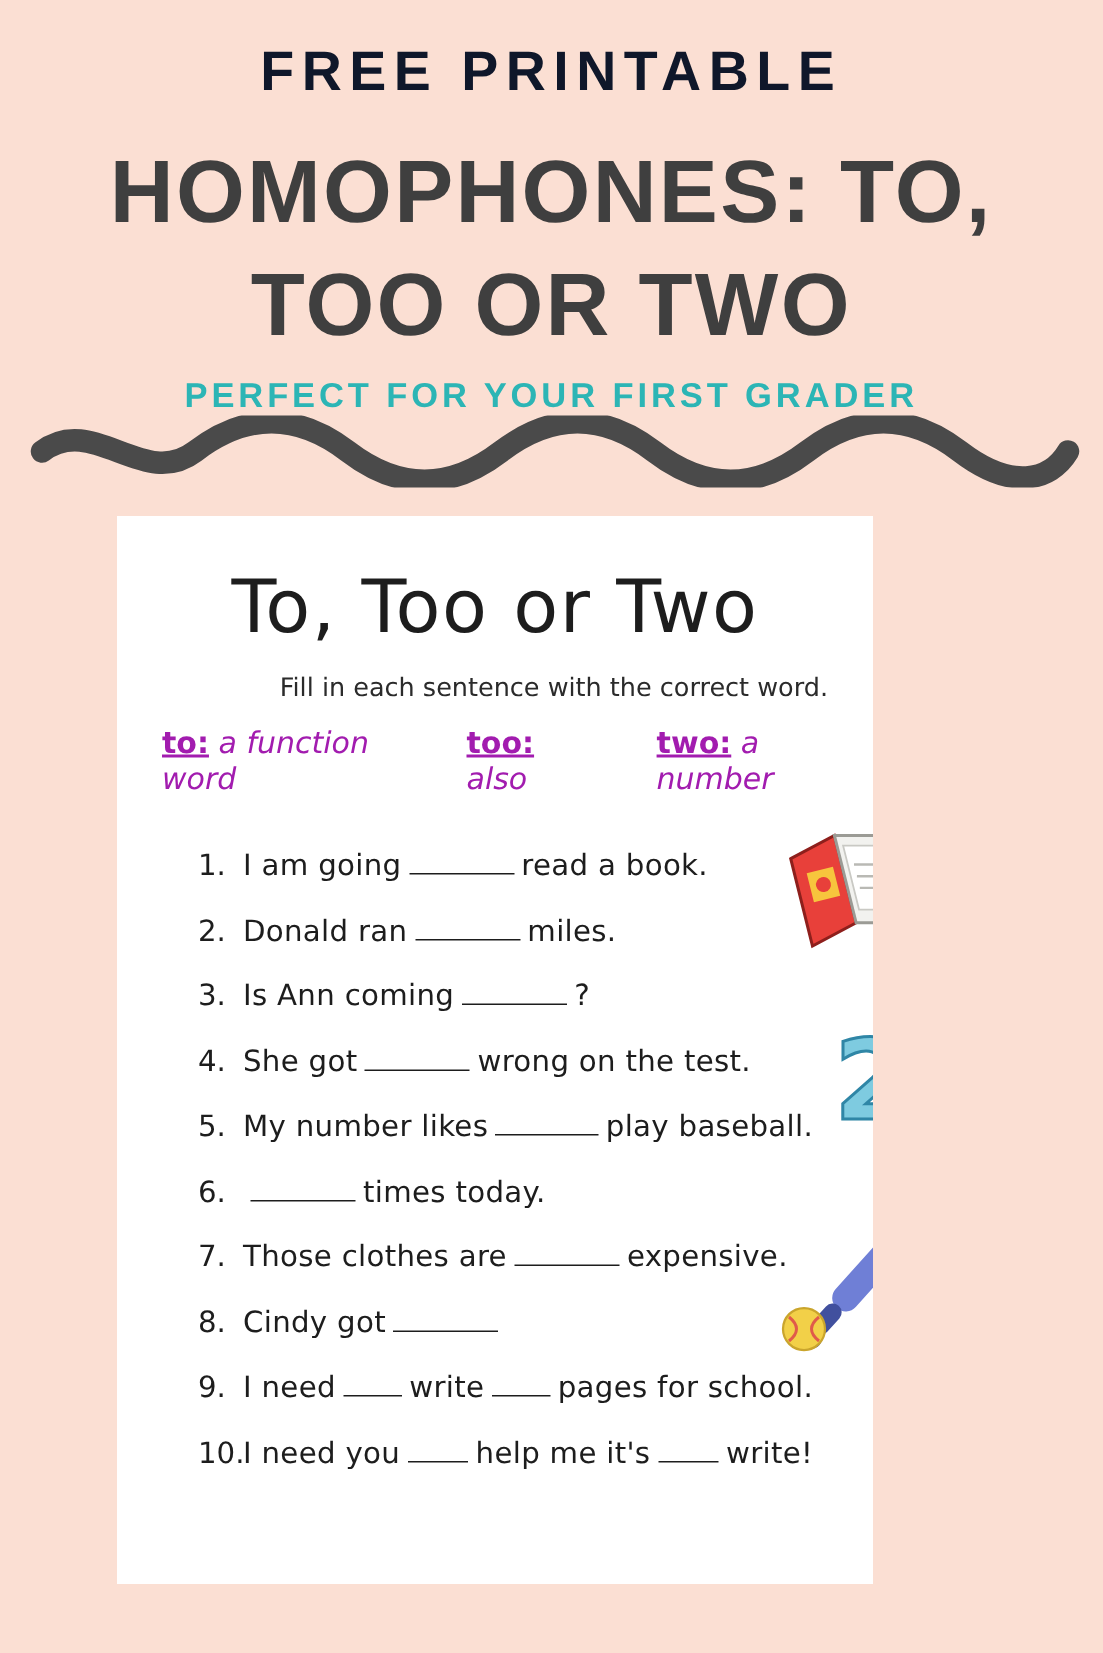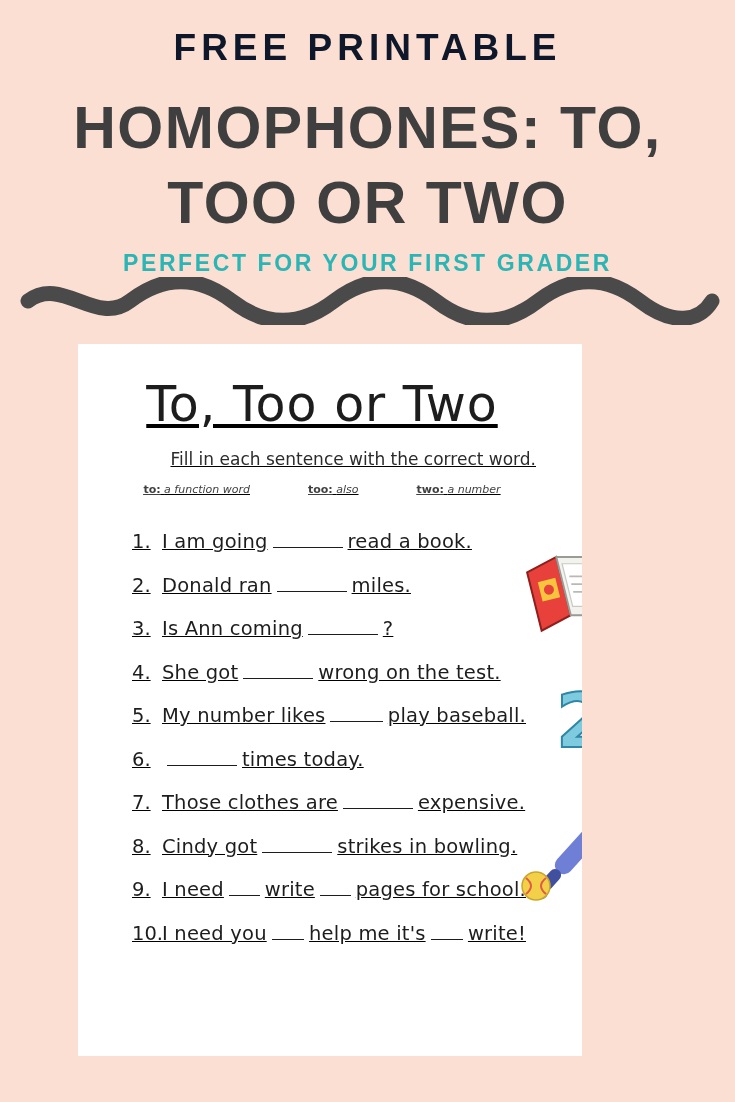--- a/index.html
+++ b/index.html
@@ -53,23 +53,22 @@
 
   
   .sheet {
     position: absolute;
     left: 78px;
     top: 344px;
     width: 504px;
     height: 712px;
     background: #ffffff;
     box-sizing: border-box;
-    padding: 18px 46px 10px 30px;
+    padding: 18px 30px 10px 30px;
     overflow: hidden;
-    text-decoration: underline;
   }
   .sheet-title {
     text-align: center;
     font-size: 49px;
     color: #1d1d1d;
     letter-spacing: 1px;
     margin-top: 14px;
     margin-bottom: 16px;
     font-family: "DejaVu Sans", sans-serif;
     font-weight: normal;
@@ -78,22 +77,22 @@
     text-align: right;
     font-size: 17px;
     color: #2b2b2b;
     margin-bottom: 14px;
     font-family: "DejaVu Sans", sans-serif;
   }
   .definitions {
     display: flex;
     justify-content: center;
     gap: 58px;
-    font-size: 11px;
-    color: #404040;
+    font-size: 20px;
+    color: #a21caf;
     margin-bottom: 34px;
     font-family: "DejaVu Sans", sans-serif;
   }
   .def-word {
     font-weight: bold;
     text-decoration: underline;
   }
   .def-meaning {
     font-style: italic;
   }
@@ -225,21 +224,20 @@
       <span class="q-num">7.</span>
       <span class="q-text">Those clothes are</span>
       <span class="blank b-md"></span>
       <span class="q-text">expensive.</span>
     </div>
 
     <div class="q-row">
       <span class="q-num">8.</span>
       <span class="q-text">Cindy got</span>
       <span class="blank b-md"></span>
-      <span class="q-text">strikes in bowling.</span>
     </div>
 
     <div class="q-row">
       <span class="q-num">9.</span>
       <span class="q-text">I need</span>
       <span class="blank b-sm"></span>
       <span class="q-text">write</span>
       <span class="blank b-sm"></span>
       <span class="q-text">pages for school.</span>
     </div>

